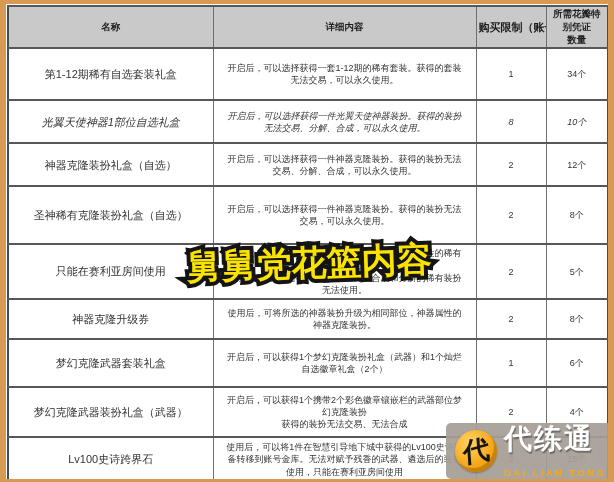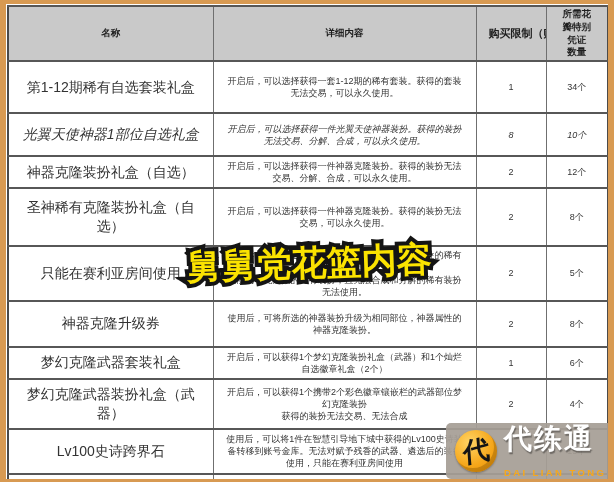--- a/index.html
+++ b/index.html
@@ -18,28 +18,28 @@
     border:1px solid #6f6f6f;
     border-top:2px solid #575757;
     border-bottom:2px solid #575757;
     vertical-align:middle;text-align:center;
     padding:1px 5px;box-sizing:border-box;
     color:#333;font-size:9px;line-height:1.35;
     overflow:hidden;
   }
   thead th{
     background:#c9c9c9;color:#1e1e1e;font-size:9.5px;font-weight:600;
-    white-space:pre-line;padding:1px 12px;
+    white-space:pre-line;padding:1px 2px;
   }
   td.c-detail{white-space:pre-line;padding:2px 10px;}
-  td.c-name{font-size:14px;}
+  td.c-name{font-size:11px;}
   
   tr.h-head{height:26px;}
-  tr.r0{height:52px;} tr.r1{height:43px;font-style:italic;} tr.r2{height:32px;} tr.r3{height:58px;}
-  tr.r4{height:49px;} tr.r5{height:46px;} tr.r6{height:32px;} tr.r7{height:50px;}
+  tr.r0{height:52px;} tr.r1{height:43px;font-style:italic;} tr.r2{height:43px;} tr.r3{height:58px;}
+  tr.r4{height:49px;} tr.r5{height:40px;} tr.r6{height:48px;} tr.r7{height:50px;}
   tr.r8{height:45px;} tr.r9{height:33px;}
 
   
   .stamp{
     position:absolute;left:168px;top:241px;width:270px;text-align:center;
     transform:rotate(-2deg);z-index:5;pointer-events:none;
     font-weight:bold;font-size:35px;line-height:1;letter-spacing:0px;
   }
   .stamp-inner{position:relative;display:inline-block;}
   .stamp-stroke{

